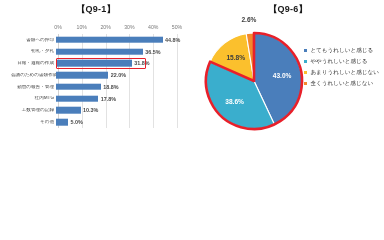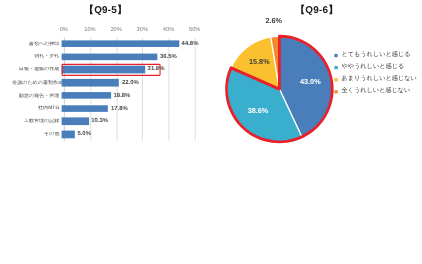--- a/index.html
+++ b/index.html
@@ -88,21 +88,21 @@
   .legend-swatch{
     width:3.4px;height:3.4px;flex:0 0 3.4px;
     margin-right:3px;
   }
   .legend-text{font-size:5.6px;color:#333333;line-height:1;}
 </style>
 </head>
 <body>
 
 <div class="panel panel-left">
-  <div class="chart-title">【Q9-5】</div>
+  <div class="chart-title">【Q9-1】</div>
 
   <div class="bar-plot">
     <div class="bar-axis-row">
         <div class="bar-tick" style="left: 0px;">0%</div>
         <div class="bar-tick" style="left: 23.8px;">10%</div>
         <div class="bar-tick" style="left: 47.6px;">20%</div>
         <div class="bar-tick" style="left: 71.4px;">30%</div>
         <div class="bar-tick" style="left: 95.2px;">40%</div>
         <div class="bar-tick" style="left: 119px;">50%</div>
       </div>

